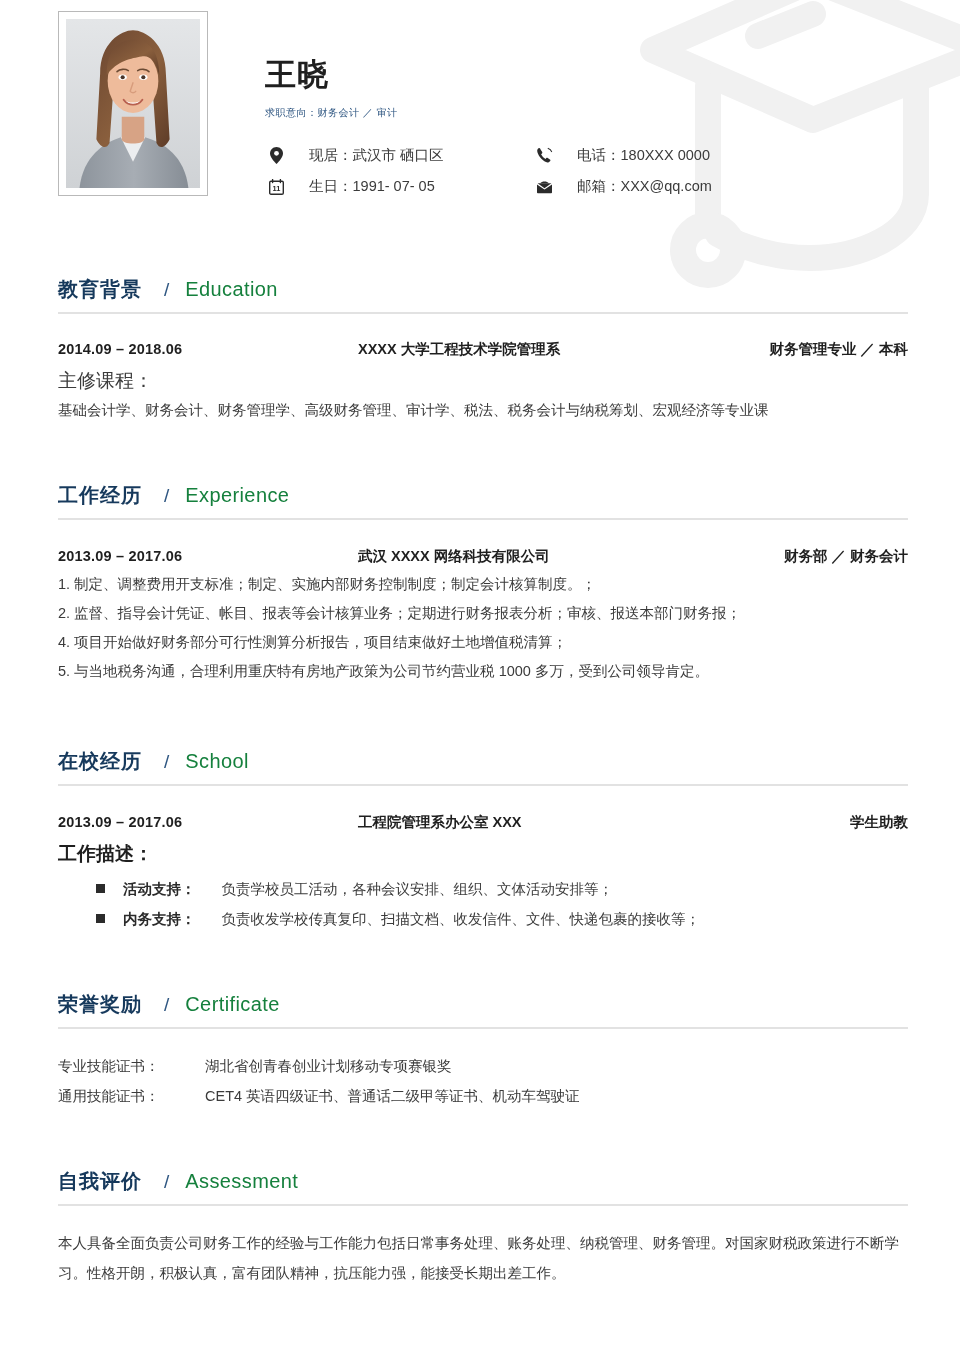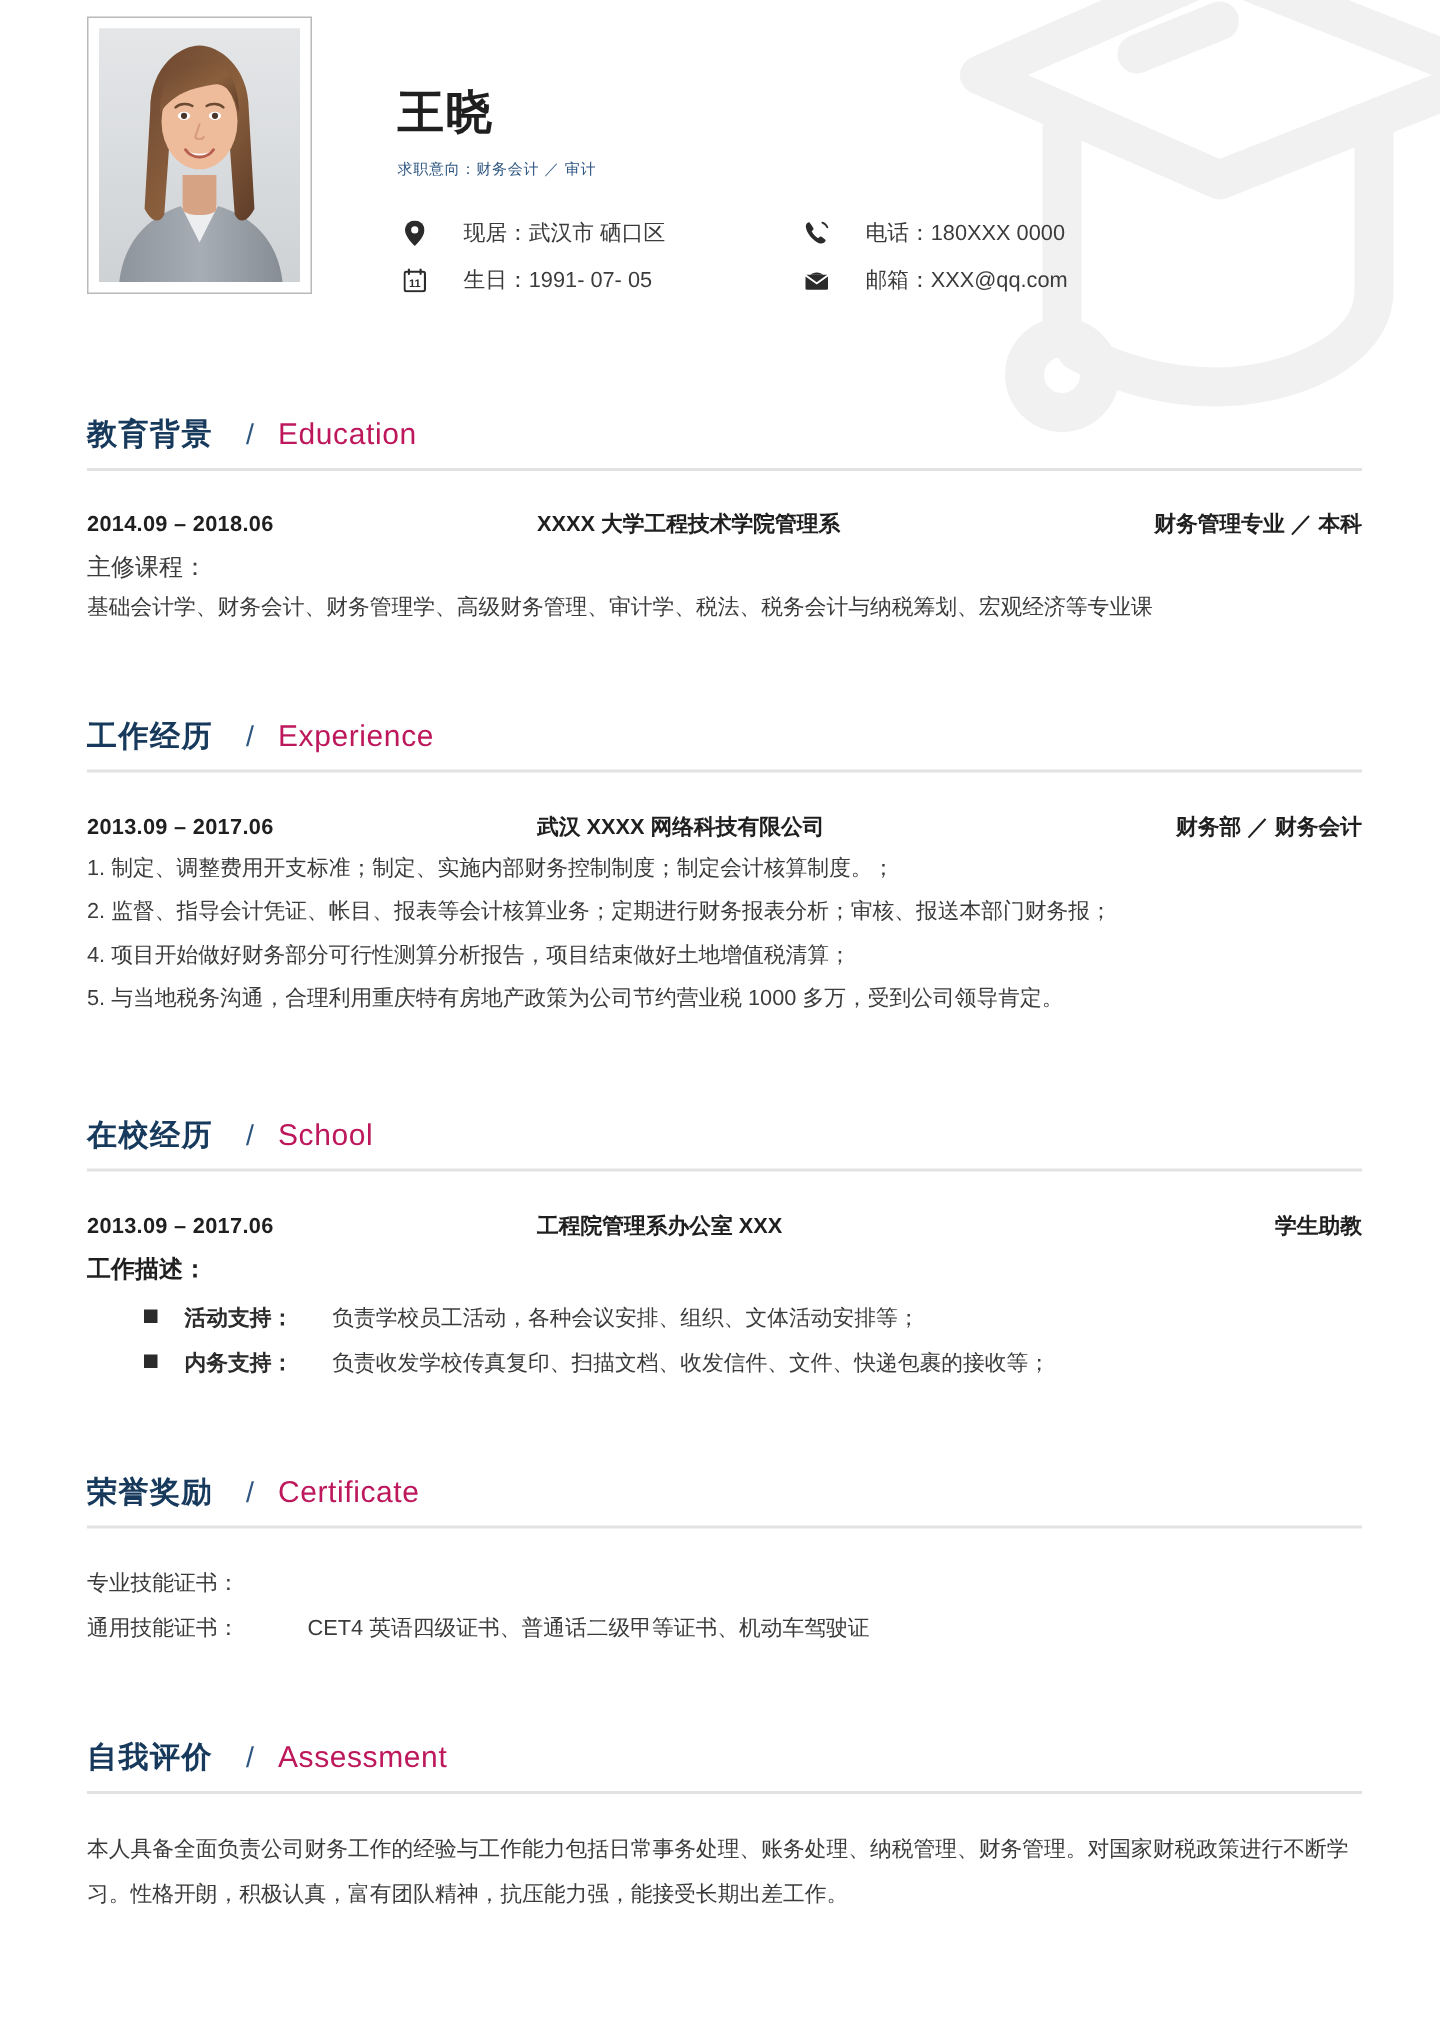--- a/index.html
+++ b/index.html
@@ -118,42 +118,42 @@
     letter-spacing: 1px;
   }
   .sec-slash {
     font-size: 19px;
     color: #2d5580;
     margin: 0 16px 0 22px;
     font-weight: 300;
   }
   .sec-en {
     font-size: 20px;
-    color: #be185d;
+    color: #15803d;
     letter-spacing: 0.4px;
   }
   .divider {
     height: 2px;
     background: #e2e2e2;
     width: 100%;
   }
 
   .entry-row {
     display: flex;
     align-items: baseline;
     font-size: 14.5px;
     font-weight: bold;
     color: #1f1f1f;
   }
   .col-date  { width: 300px; flex: 0 0 auto; letter-spacing: 0.2px; }
   .col-org   { flex: 1 1 auto; text-align: left; }
   .col-role  { flex: 0 0 auto; text-align: right; white-space: nowrap; }
 
   .sub-label {
-    font-size: 16px;
+    font-size: 19px;
     color: #3b3b3b;
     margin-top: 9px;
   }
   .sub-label.bold { font-weight: bold; color:#1f1f1f; }
   .body-line {
     font-size: 14.5px;
     color: #3b3b3b;
     line-height: 1.95;
   }
   .num-list { margin: 4px 0 0 0; }
@@ -381,20 +381,21 @@
     <div class="sec-head">
       <span class="sec-cn">荣誉奖励</span>
       <span class="sec-slash">/</span>
       <span class="sec-en">Certificate</span>
     </div>
     <div class="divider"></div>
 
     <div style="margin-top:22px;">
       <div class="cert-row">
         <span class="cert-label">专业技能证书：</span>
+        <span>湖北省创青春创业计划移动专项赛银奖</span>
       </div>
       <div class="cert-row">
         <span class="cert-label">通用技能证书：</span>
         <span>CET4 英语四级证书、普通话二级甲等证书、机动车驾驶证</span>
       </div>
     </div>
   </div>
 
   <div class="section" style="margin-top:56px;">
     <div class="sec-head">

